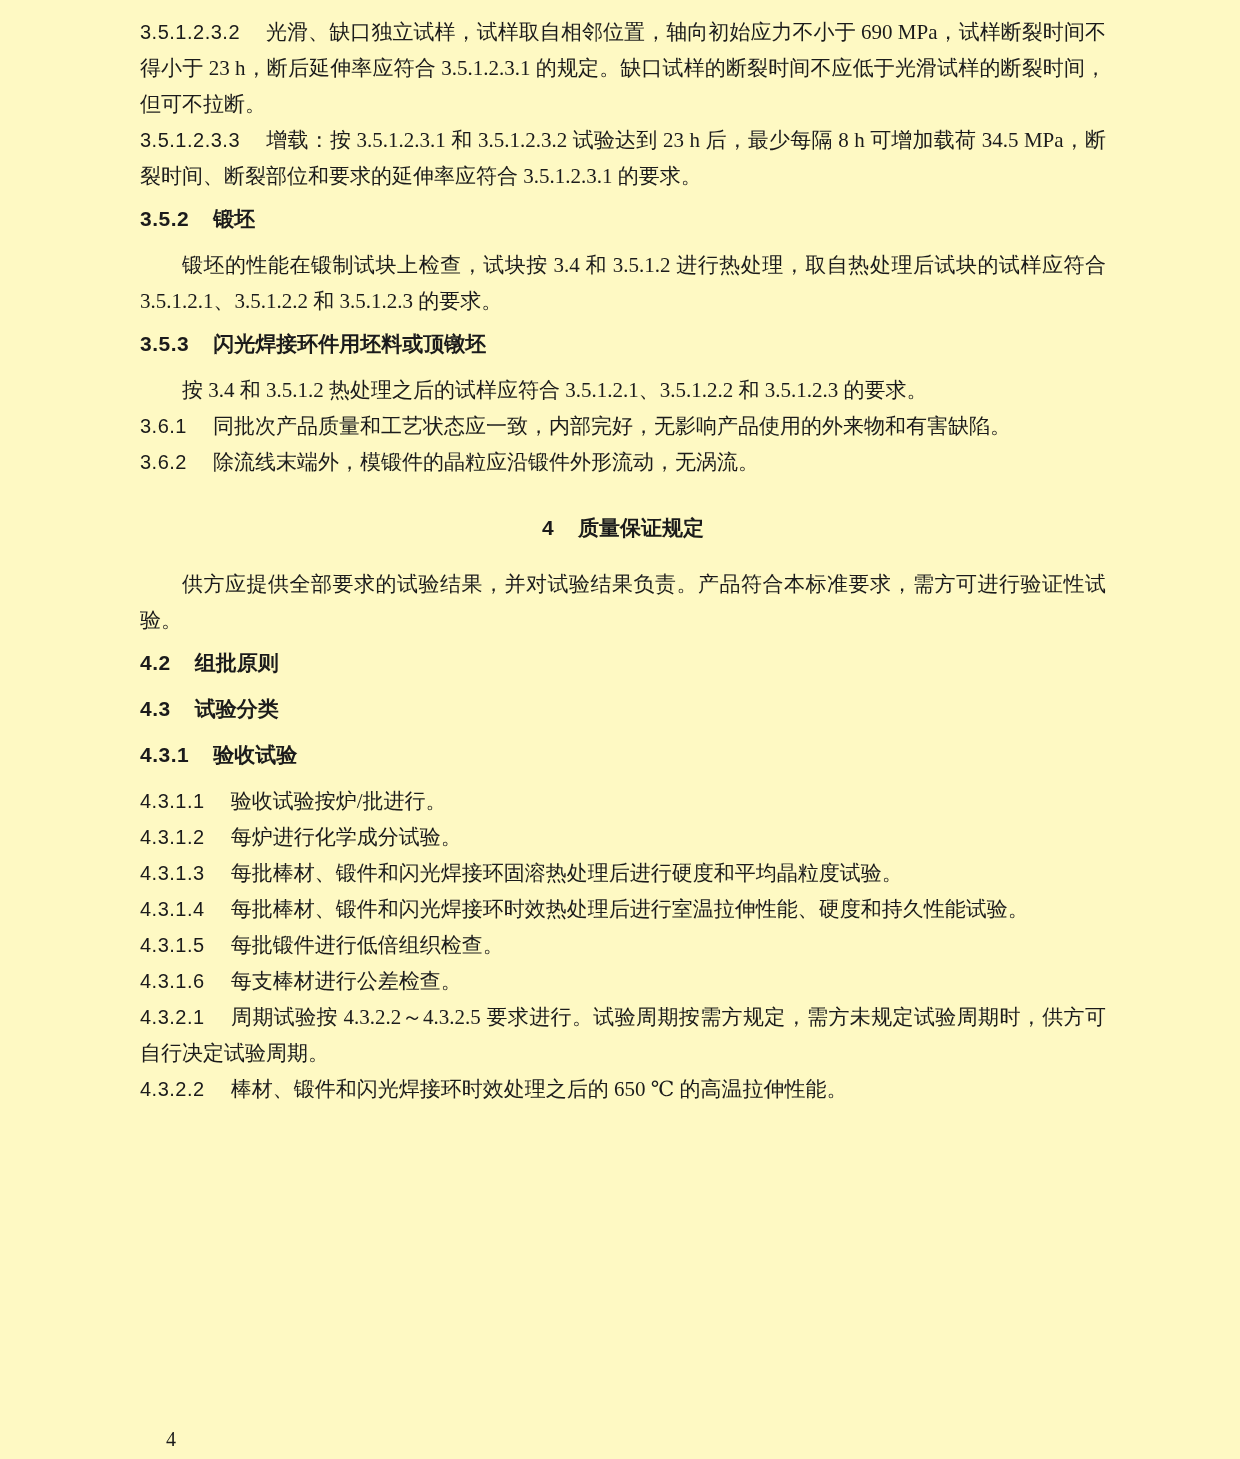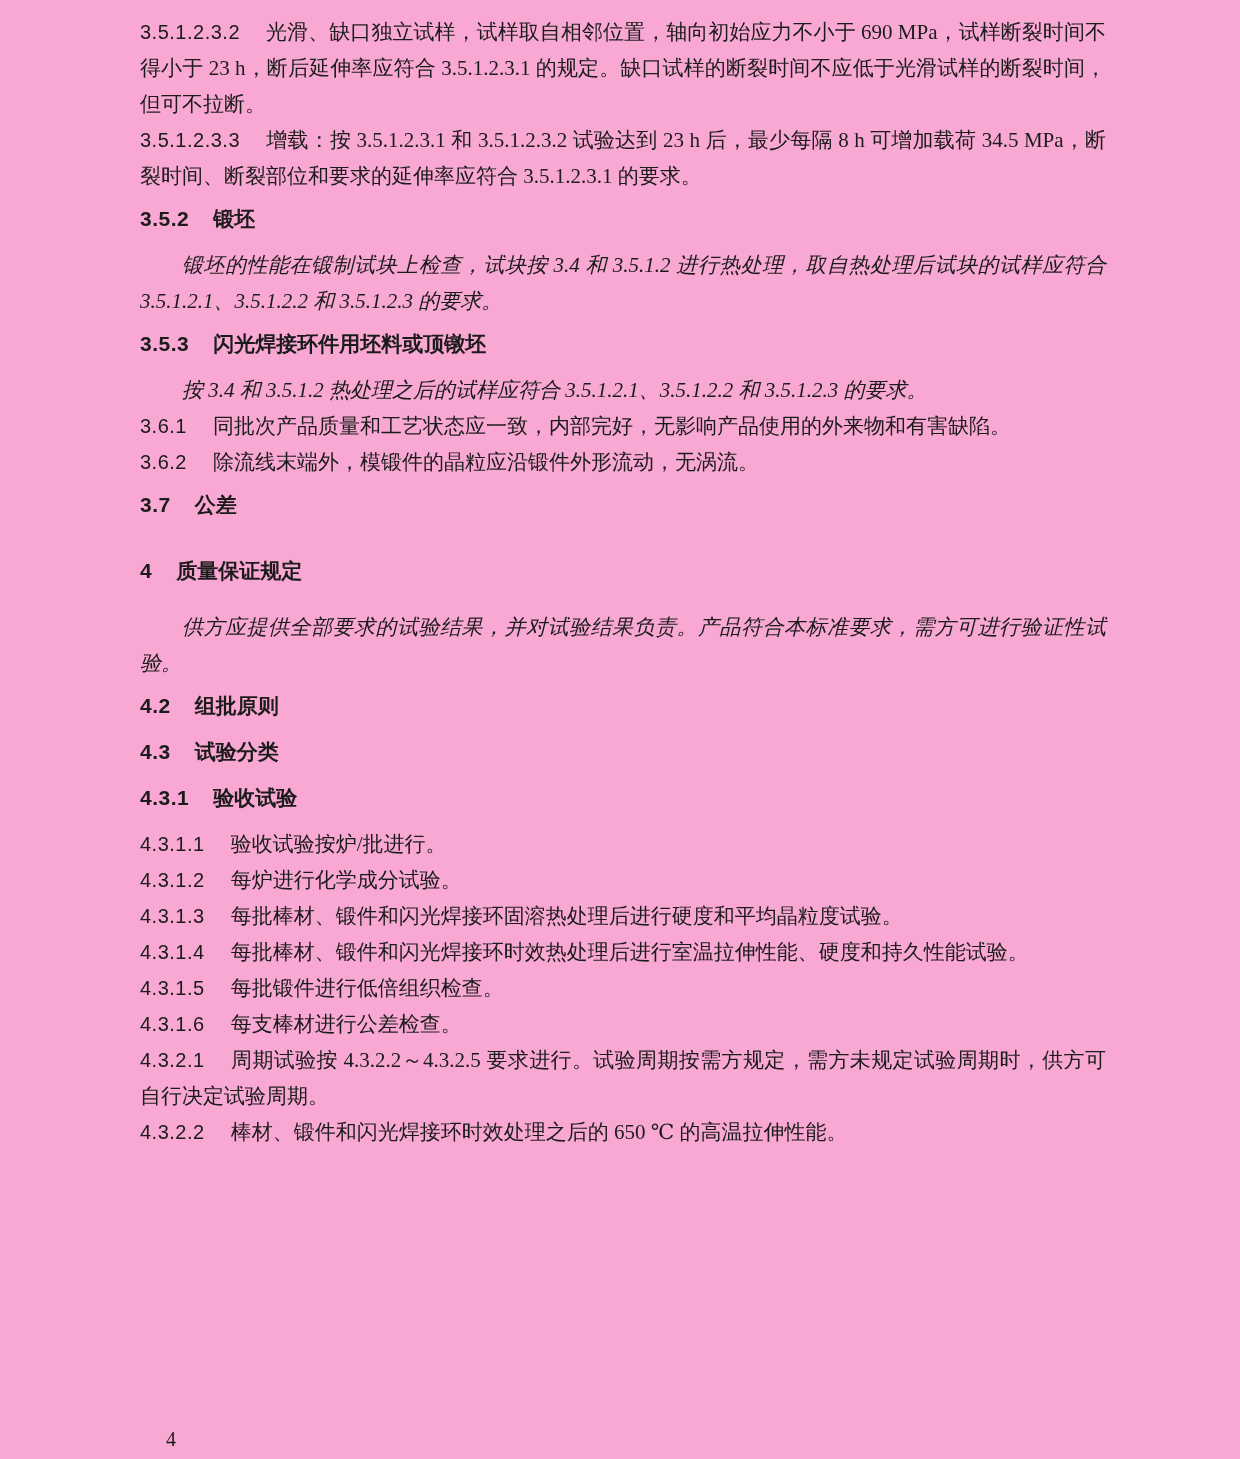--- a/index.html
+++ b/index.html
@@ -5,21 +5,21 @@
   html, body {
     margin: 0;
     padding: 0;
     background: #f4f4f4;
   }
   .page {
     position: relative;
     width: 1240px;
     height: 1459px;
     margin: 0 auto;
-    background: #f9a8d4;
+    background: #fef9c3;
     color: #1b1b1b;
     font-family: "Liberation Serif", "DejaVu Serif", serif;
     overflow: hidden;
   }
   .content {
     padding: 14px 134px 0 140px;
     font-size: 21px;
     line-height: 36px;
     text-align: justify;
   }
@@ -41,24 +41,24 @@
     font-size: 21px;
     line-height: 36px;
     margin: 7px 0 10px;
     text-align: left;
   }
   .heading .num {
     margin-right: 24px;
     letter-spacing: 0.5px;
     white-space: nowrap;
   }
-  .heading.l1 { margin: 30px 0 20px; }
+  .heading.l1 { margin: 30px 0 20px; text-align: center; }
 
   
-  .para { text-indent: 2em; font-style: italic; }
+  .para { text-indent: 2em; }
 
   .page-number {
     position: absolute;
     left: 166px;
     bottom: 8px;
     font-size: 20px;
     font-family: "Liberation Serif", "DejaVu Serif", serif;
   }
 </style>
 </head>
@@ -67,21 +67,20 @@
 <div class="page">
   <main class="content" id="doc-content">
       <p class="clause"><span class="num">3.5.1.2.3.2</span><span class="text">光滑、缺口独立试样，试样取自相邻位置，轴向初始应力不小于 690 MPa，试样断裂时间不得小于 23 h，断后延伸率应符合 3.5.1.2.3.1 的规定。缺口试样的断裂时间不应低于光滑试样的断裂时间，但可不拉断。</span></p>
       <p class="clause"><span class="num">3.5.1.2.3.3</span><span class="text">增载：按 3.5.1.2.3.1 和 3.5.1.2.3.2 试验达到 23 h 后，最少每隔 8 h 可增加载荷 34.5 MPa，断裂时间、断裂部位和要求的延伸率应符合 3.5.1.2.3.1 的要求。</span></p>
       <h2 class="heading l3"><span class="num">3.5.2</span><span class="title">锻坯</span></h2>
       <p class="para">锻坯的性能在锻制试块上检查，试块按 3.4 和 3.5.1.2 进行热处理，取自热处理后试块的试样应符合 3.5.1.2.1、3.5.1.2.2 和 3.5.1.2.3 的要求。</p>
       <h2 class="heading l3"><span class="num">3.5.3</span><span class="title">闪光焊接环件用坯料或顶镦坯</span></h2>
       <p class="para">按 3.4 和 3.5.1.2 热处理之后的试样应符合 3.5.1.2.1、3.5.1.2.2 和 3.5.1.2.3 的要求。</p>
       <p class="clause"><span class="num">3.6.1</span><span class="text">同批次产品质量和工艺状态应一致，内部完好，无影响产品使用的外来物和有害缺陷。</span></p>
       <p class="clause"><span class="num">3.6.2</span><span class="text">除流线末端外，模锻件的晶粒应沿锻件外形流动，无涡流。</span></p>
-      <h2 class="heading l2"><span class="num">3.7</span><span class="title">公差</span></h2>
       <h2 class="heading l1"><span class="num">4</span><span class="title">质量保证规定</span></h2>
       <p class="para">供方应提供全部要求的试验结果，并对试验结果负责。产品符合本标准要求，需方可进行验证性试验。</p>
       <h2 class="heading l2"><span class="num">4.2</span><span class="title">组批原则</span></h2>
       <h2 class="heading l2"><span class="num">4.3</span><span class="title">试验分类</span></h2>
       <h2 class="heading l3"><span class="num">4.3.1</span><span class="title">验收试验</span></h2>
       <p class="clause"><span class="num">4.3.1.1</span><span class="text">验收试验按炉/批进行。</span></p>
       <p class="clause"><span class="num">4.3.1.2</span><span class="text">每炉进行化学成分试验。</span></p>
       <p class="clause"><span class="num">4.3.1.3</span><span class="text">每批棒材、锻件和闪光焊接环固溶热处理后进行硬度和平均晶粒度试验。</span></p>
       <p class="clause"><span class="num">4.3.1.4</span><span class="text">每批棒材、锻件和闪光焊接环时效热处理后进行室温拉伸性能、硬度和持久性能试验。</span></p>
       <p class="clause"><span class="num">4.3.1.5</span><span class="text">每批锻件进行低倍组织检查。</span></p>

